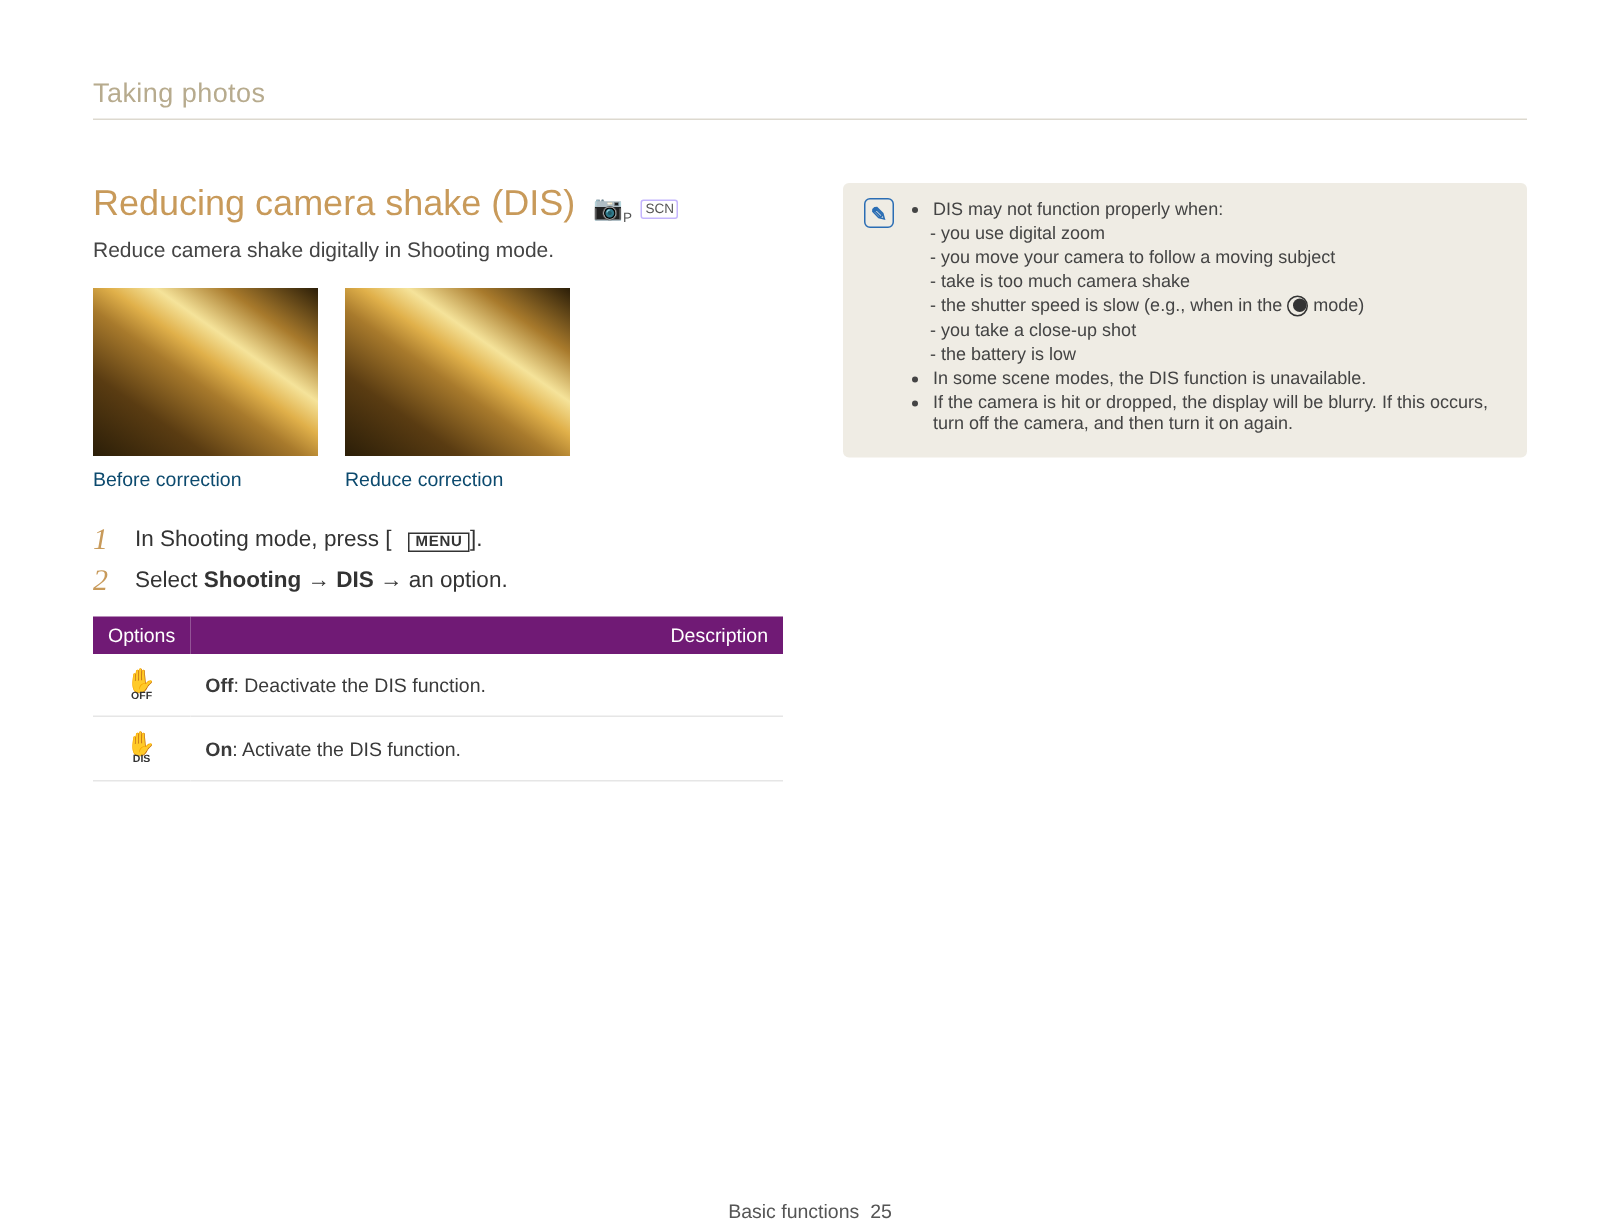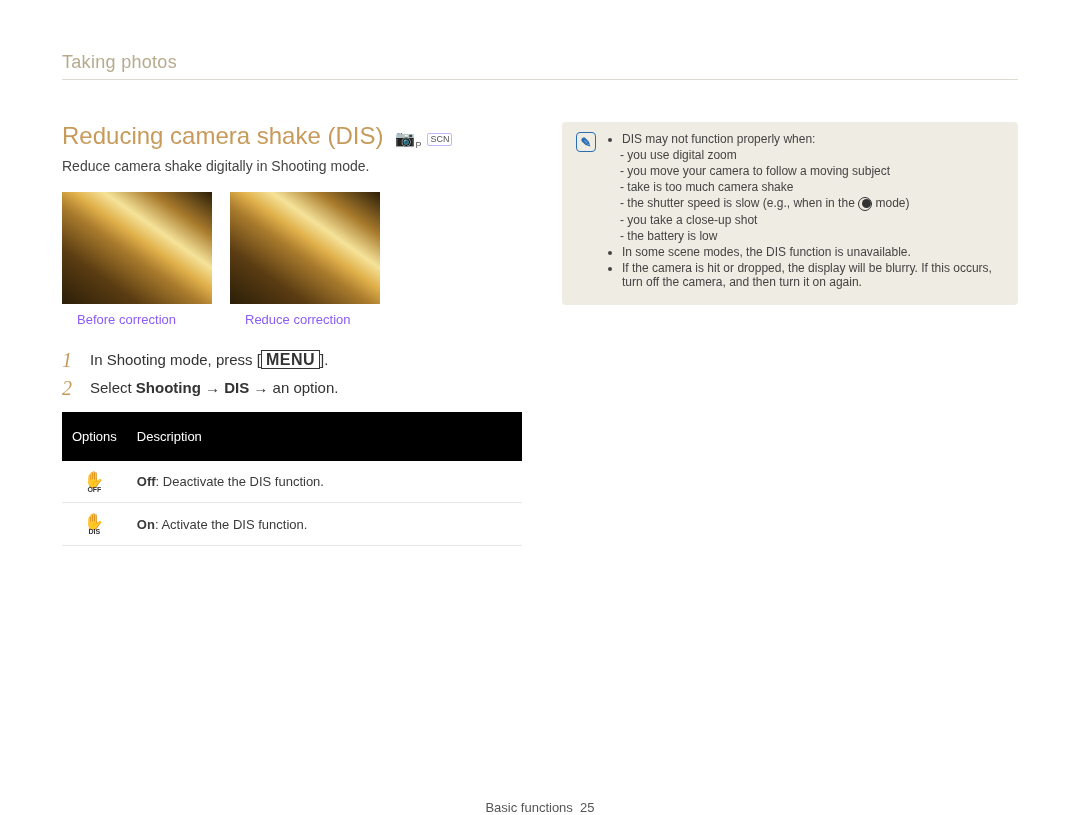--- a/index.html
+++ b/index.html
@@ -83,23 +83,22 @@
     overflow: hidden;
   }
   .photo.blur::after {
     content: "";
     position: absolute;
     inset: 0;
     backdrop-filter: blur(0.5px);
   }
   .photo-caption {
     font-size: 13px;
-    color: #8b5cf6;
+    color: #0c4a6e;
     margin-top: 8px;
-    margin-left: 15px;
   }
   ol.steps {
     list-style: none;
     padding: 0;
     margin: 24px 0 16px 0;
     counter-reset: step;
   }
   ol.steps > li {
     counter-increment: step;
     font-size: 15px;
@@ -115,35 +114,36 @@
     top: -2px;
     font-style: italic;
     font-family: Georgia, 'Times New Roman', serif;
     font-size: 20px;
     color: #c89a5a;
   }
   .menu-key {
     font-weight: bold;
     border: 1px solid #333;
     padding: 0 4px;
-    font-size: 16px;
+    font-size: 10px;
     letter-spacing: 0.5px;
+    margin-left: 11px;
   }
   .bold { font-weight: bold; }
   table.opts {
     width: 100%;
     border-collapse: collapse;
     font-size: 13px;
   }
   table.opts th {
-    background: #000000;
+    background: #701a75;
     color: #fff;
     font-weight: 400;
-    text-align: left;
-    padding: 17px 10px;
+    text-align: right;
+    padding: 5px 10px;
   }
   table.opts td {
     border-bottom: 1px solid #e6e6e6;
     padding: 10px 10px;
     vertical-align: middle;
   }
   table.opts td.icon-cell {
     width: 44px;
     text-align: center;
     font-size: 15px;

